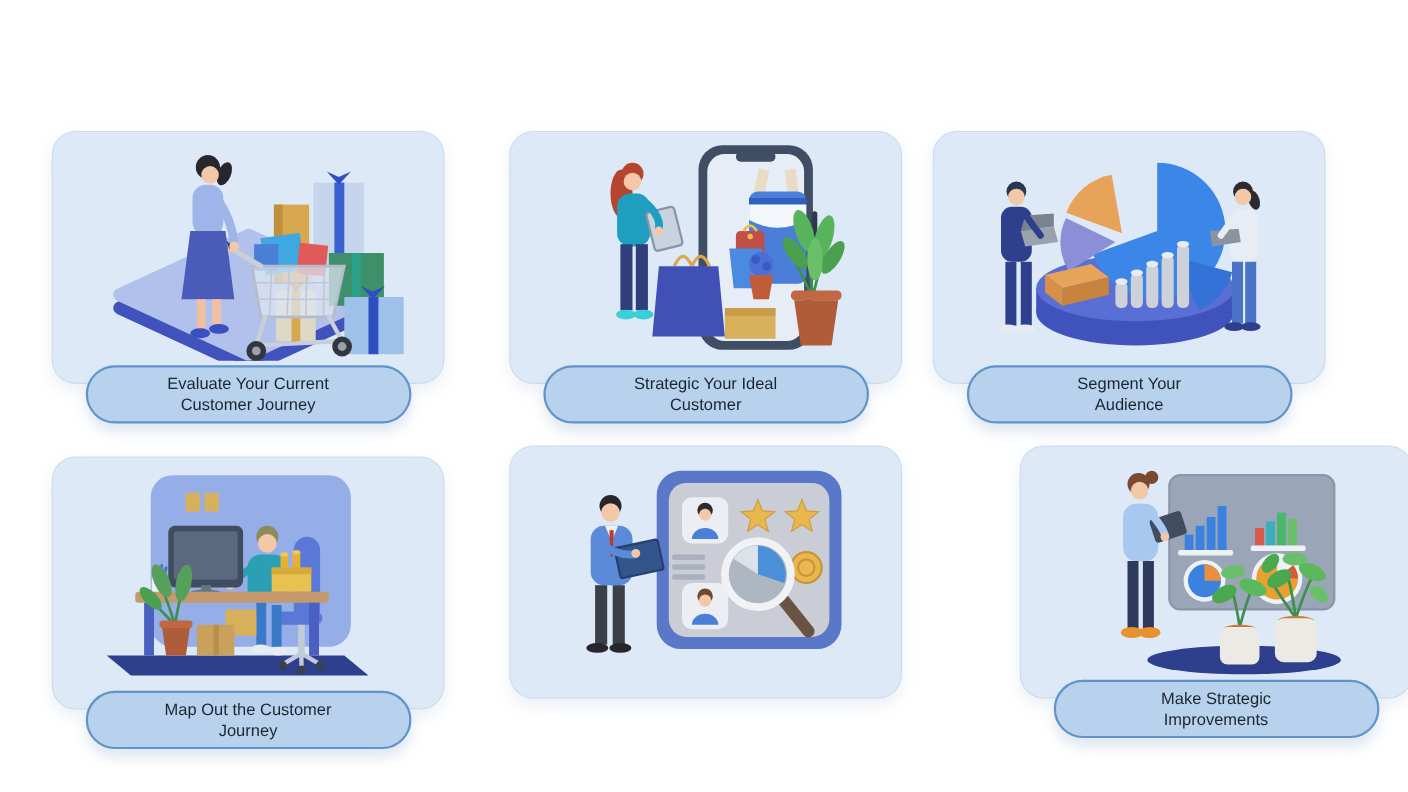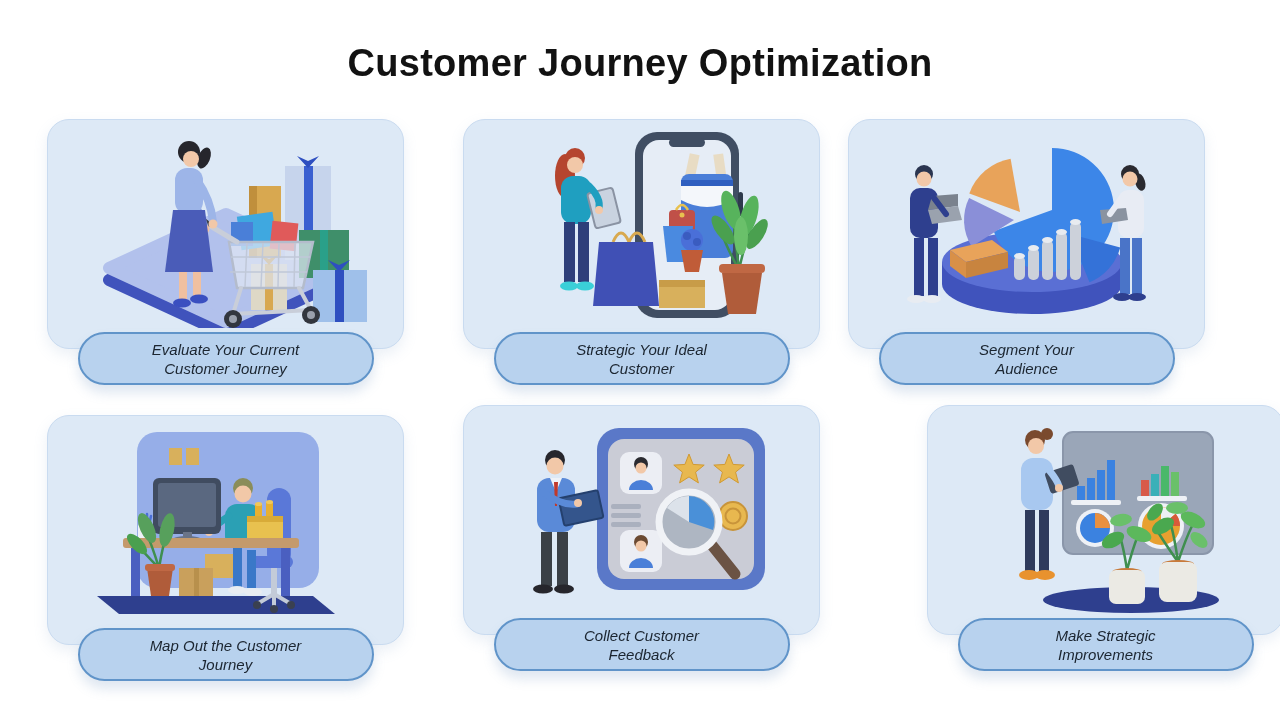--- a/index.html
+++ b/index.html
@@ -20,29 +20,27 @@
     position:absolute;left:0;top:2px;width:100%;height:206px;
     display:flex;align-items:center;justify-content:center;pointer-events:none;
   }
   .pill{
     position:absolute;left:50%;bottom:-37px;transform:translateX(-50%);
     width:296px;height:53px;box-sizing:border-box;
     background:#b8d2ee;border:2px solid #6094c9;border-radius:28px;
     display:flex;flex-direction:column;align-items:center;justify-content:center;
     text-align:center;color:#1b2530;font-size:15px;line-height:19px;
     box-shadow:0 8px 12px rgba(110,145,190,.22);
-    font-style:italic;
   }
   .pill span{display:block;}
 </style>
 </head>
 <body>
 
 <div class="slide">
-  <div class="page-title">Customer Journey Optimization</div>
 
   <div class="card c1">
     <div class="illus">
       <svg width="330" height="206" viewBox="0 0 330 206" aria-label="woman-pushing-shopping-cart-with-gift-boxes">
 
         <polygon points="165,104 282,158 165,212 48,158" fill="#4053bc" stroke="#4053bc" stroke-width="12" stroke-linejoin="round"></polygon>
         <polygon points="165,92 282,146 165,200 48,146" fill="#b2c1ec" stroke="#b2c1ec" stroke-width="12" stroke-linejoin="round"></polygon>
 
         <rect x="188" y="64" width="32" height="72" fill="#d8a850"></rect>
         <rect x="188" y="64" width="8" height="72" fill="#c08f3c"></rect>
@@ -314,24 +312,20 @@
         <polygon points="77,74 81,74 80,98 78,98" fill="#c0392b"></polygon>
         <rect x="84" y="86" width="40" height="28" rx="2" fill="#34558c" stroke="#24406e" stroke-width="2" transform="rotate(-12 104 100)"></rect>
         <path d="M66,84 Q84,98 100,96" stroke="#5a8ad8" stroke-width="7" stroke-linecap="round" fill="none"></path>
         <circle cx="101" cy="95" r="4" fill="#f2c8a8"></circle>
         <rect x="64" y="124" width="11" height="54" fill="#3a4046"></rect>
         <rect x="80" y="124" width="11" height="54" fill="#3a4046"></rect>
         <ellipse cx="66" cy="181" rx="10" ry="4.5" fill="#26262c"></ellipse>
         <ellipse cx="87" cy="181" rx="10" ry="4.5" fill="#26262c"></ellipse>
       </svg>
     </div>
-    <div class="pill">
-      <span>Collect Customer</span>
-      <span>Feedback</span>
-    </div>
   </div>
 
   <div class="card c6">
     <div class="illus">
       <svg width="330" height="206" viewBox="0 0 330 206" aria-label="woman-presenting-growth-charts-with-potted-plants">
 
         <rect x="122" y="24" width="150" height="122" rx="10" fill="#9aa6b8" stroke="#8a96aa" stroke-width="2"></rect>
 
         <rect x="136" y="78" width="8" height="14" fill="#3b82e0"></rect>
         <rect x="146" y="70" width="8" height="22" fill="#3b82e0"></rect>

